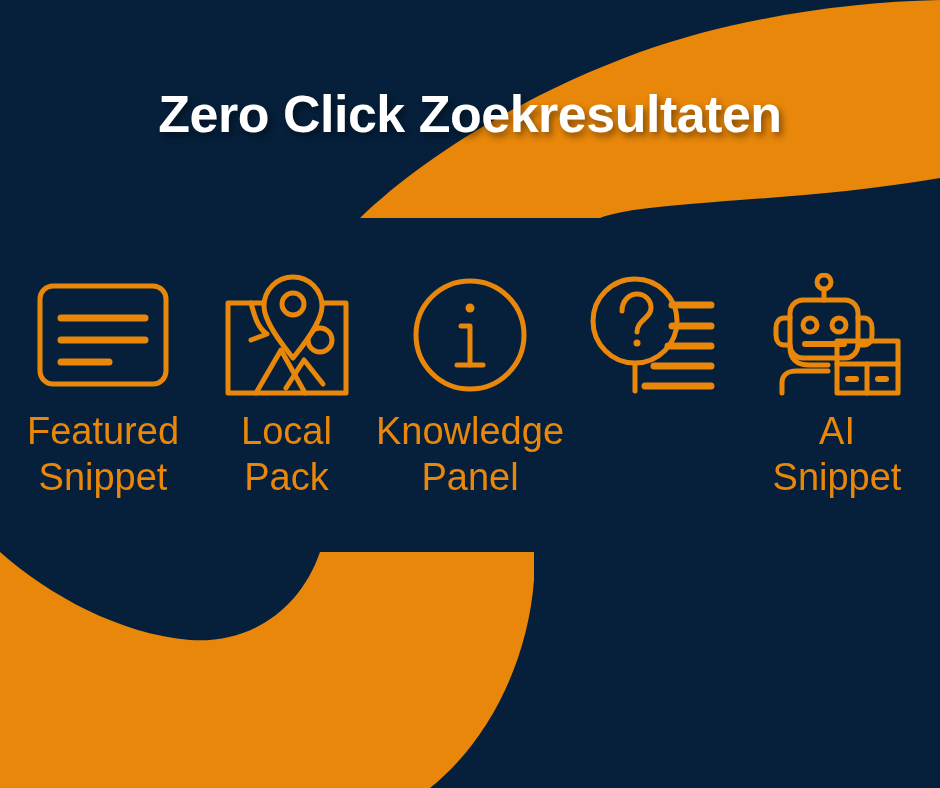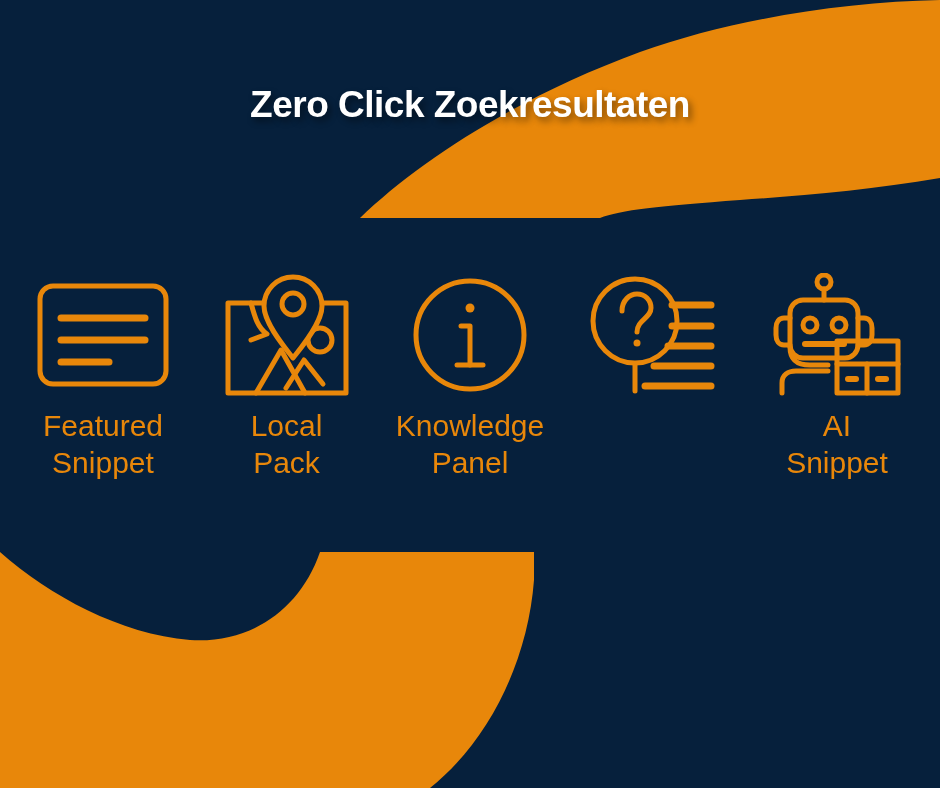--- a/index.html
+++ b/index.html
@@ -24,21 +24,21 @@
     display: block;
   }
   .title {
     position: absolute;
     left: 0;
     top: 84px;
     width: 940px;
     text-align: center;
     font-family: "Liberation Sans", sans-serif;
     font-weight: bold;
-    font-size: 37px;
+    font-size: 52px;
     letter-spacing: -0.5px;
     color: #ffffff;
     text-shadow: 3px 4px 7px rgba(0,0,0,0.45);
     white-space: nowrap;
     z-index: 5;
   }
   .cards {
     position: absolute;
     left: 14px;
     top: 272px;
@@ -62,21 +62,21 @@
     justify-content: center;
   }
   .card-icon svg {
     display: block;
   }
   .card-label {
     margin-top: 11px;
     text-align: center;
     color: #e8870a;
     font-family: "Liberation Sans", sans-serif;
-    font-size: 30px;
+    font-size: 38px;
     font-weight: normal;
     line-height: 1.22;
     white-space: pre-line;
   }
 </style>
 </head>
 <body>
 
 <div id="stage">
 

